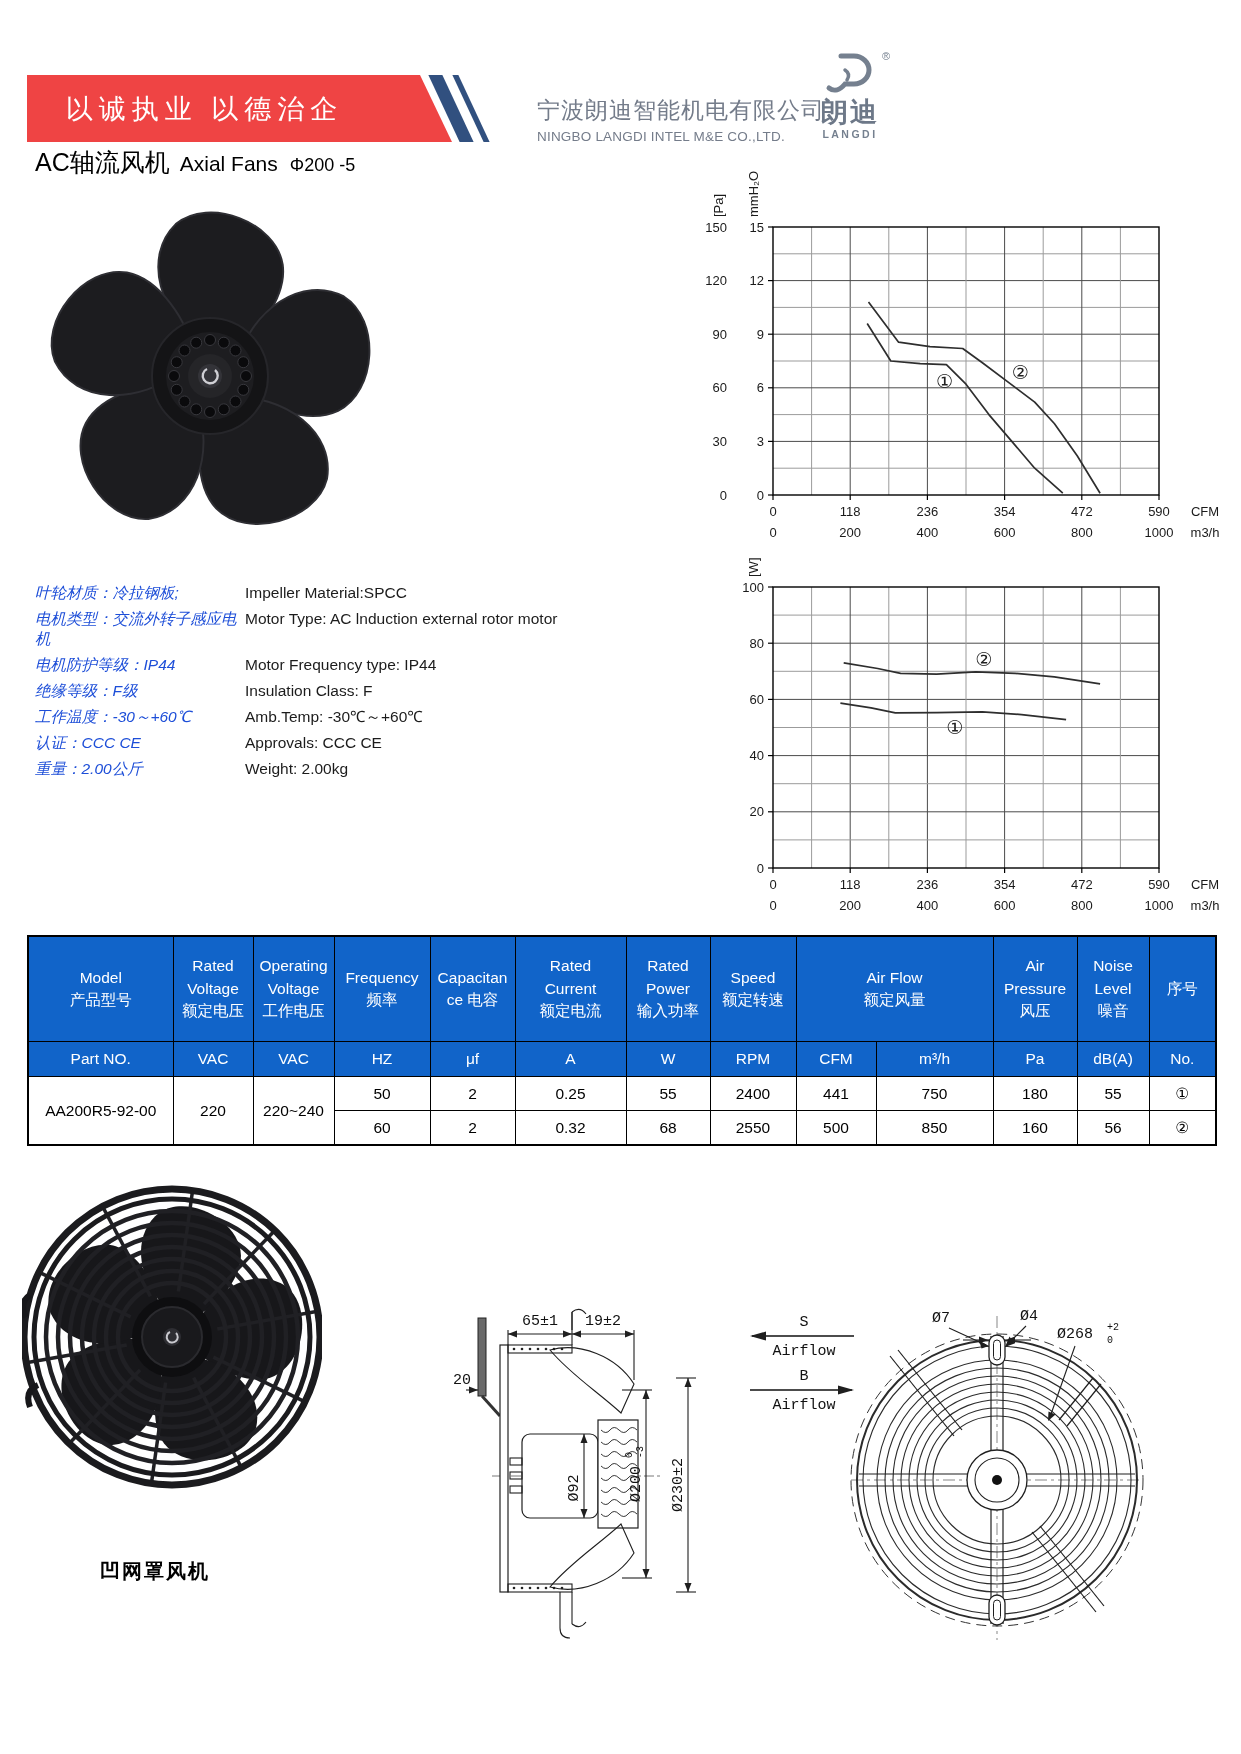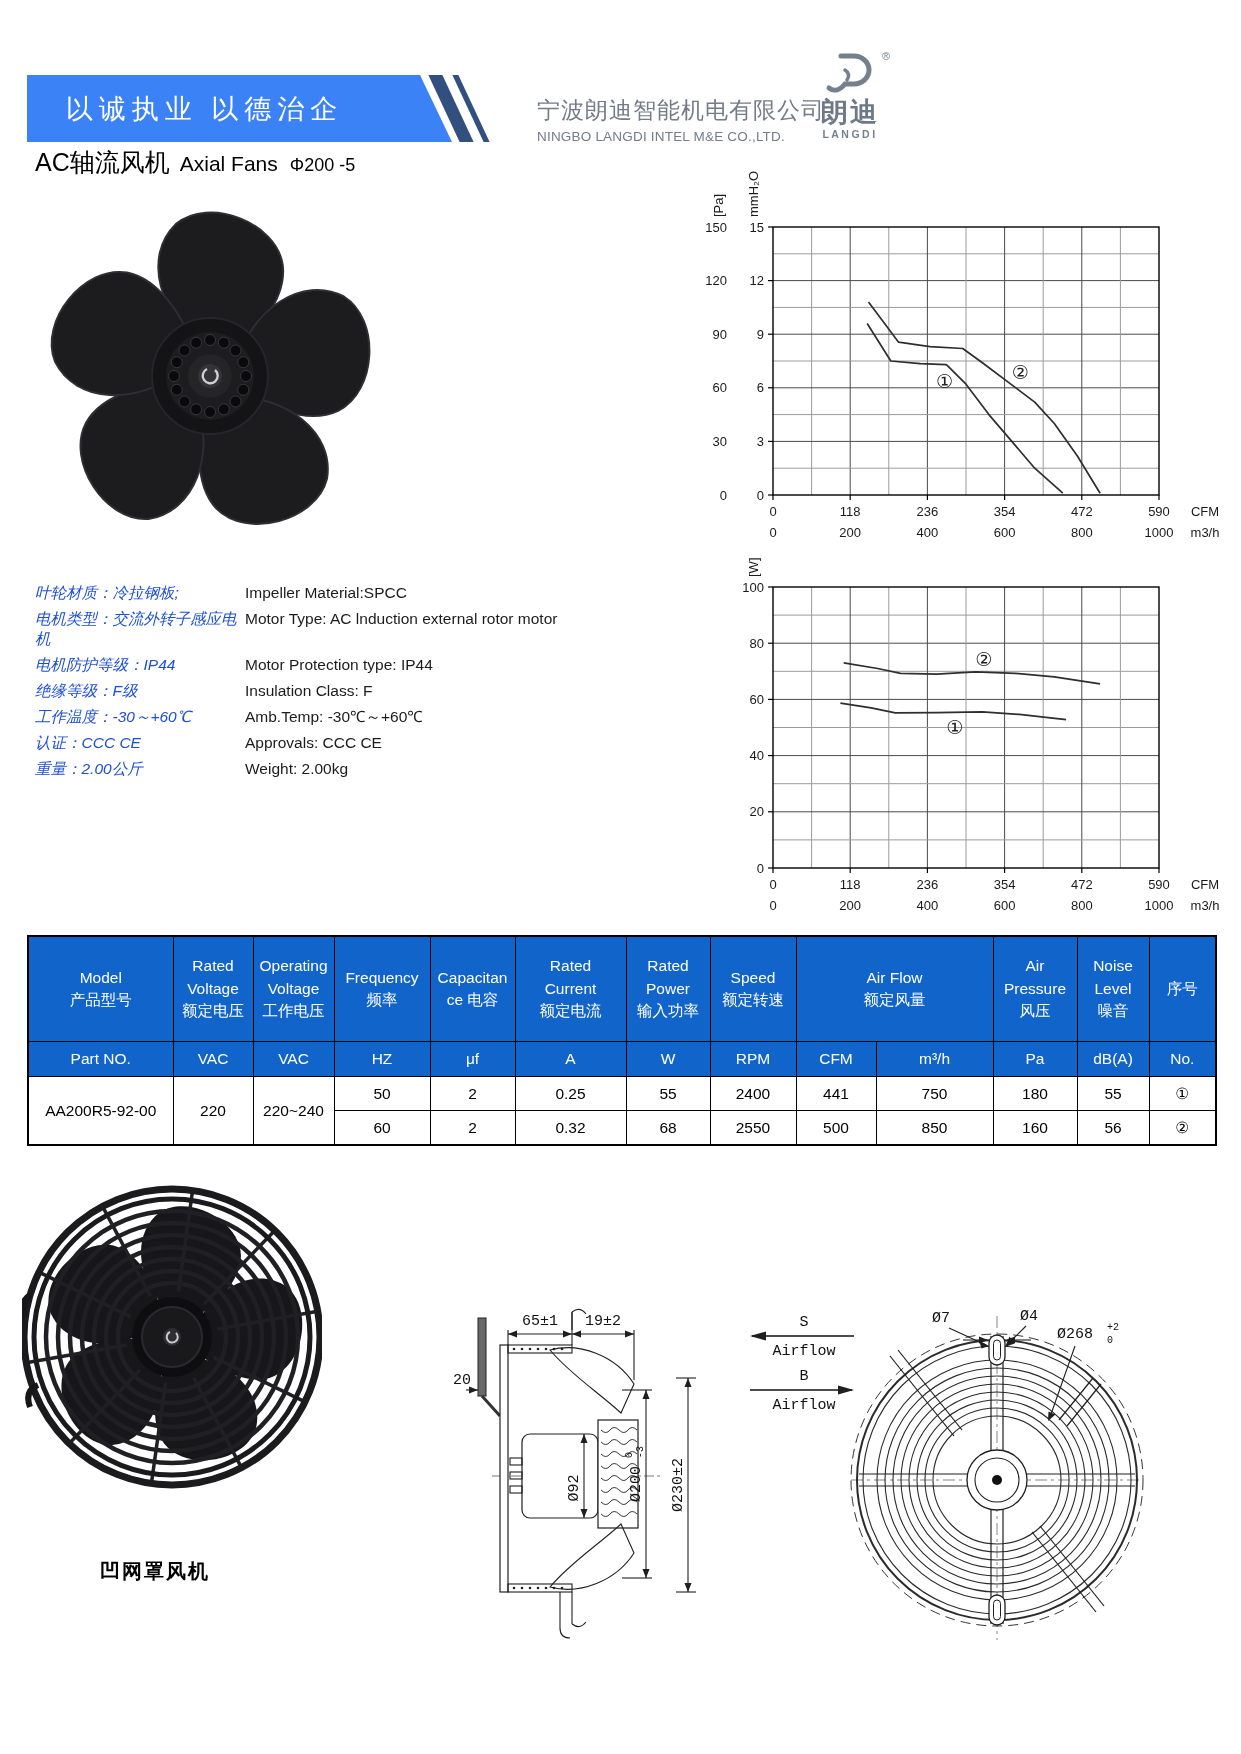--- a/index.html
+++ b/index.html
@@ -1,19 +1,19 @@
 <!DOCTYPE html>
 <html><head>
 <meta charset="utf-8">
 <style>
   html,body{margin:0;padding:0;background:#fff;font-family:"Liberation Sans",sans-serif;}
   .page{position:relative;width:1241px;height:1754px;background:#fff;overflow:hidden;}
   .abs{position:absolute;}
   
-  .banner-main{left:27px;top:75px;width:425px;height:67px;background:#3b82f6;
+  .banner-main{left:27px;top:75px;width:425px;height:67px;background:#ef4444;
     clip-path:polygon(0 0, calc(100% - 32px) 0, 100% 100%, 0 100%);display:flex;align-items:center;}
   .banner-slogan{width:100%;text-align:center;padding-right:70px;color:#fff;font-size:27px;letter-spacing:6px;}
   .stripe{top:75px;height:67px;background:#31507f;transform:skewX(25deg);}
   .s1{left:444px;width:14px;}
   .s2{left:468px;width:6px;}
   .company{left:537px;top:95px;color:#747c8a;}
   .company-cn{font-size:23px;letter-spacing:1px;}
   .company-en{font-size:13.5px;letter-spacing:.2px;margin-top:3px;}
   .logo{left:800px;top:50px;width:100px;text-align:center;color:#75808f;}
   .logo-reg{position:absolute;top:0;right:10px;font-size:11px;}
@@ -249,21 +249,21 @@
     <div class="spec-row">
         <span class="spec-cn">叶轮材质：冷拉钢板;</span>
         <span class="spec-en">Impeller Material:SPCC</span>
       </div>
     <div class="spec-row">
         <span class="spec-cn">电机类型：交流外转子感应电机</span>
         <span class="spec-en">Motor Type: AC lnduction external rotor motor</span>
       </div>
     <div class="spec-row">
         <span class="spec-cn">电机防护等级：IP44</span>
-        <span class="spec-en">Motor Protection type: IP44</span>
+        <span class="spec-en">Motor Frequency type: IP44</span>
       </div>
     <div class="spec-row">
         <span class="spec-cn">绝缘等级：F级</span>
         <span class="spec-en">Insulation Class: F</span>
       </div>
     <div class="spec-row">
         <span class="spec-cn">工作温度：-30～+60℃</span>
         <span class="spec-en">Amb.Temp: -30℃～+60℃</span>
       </div>
     <div class="spec-row">

